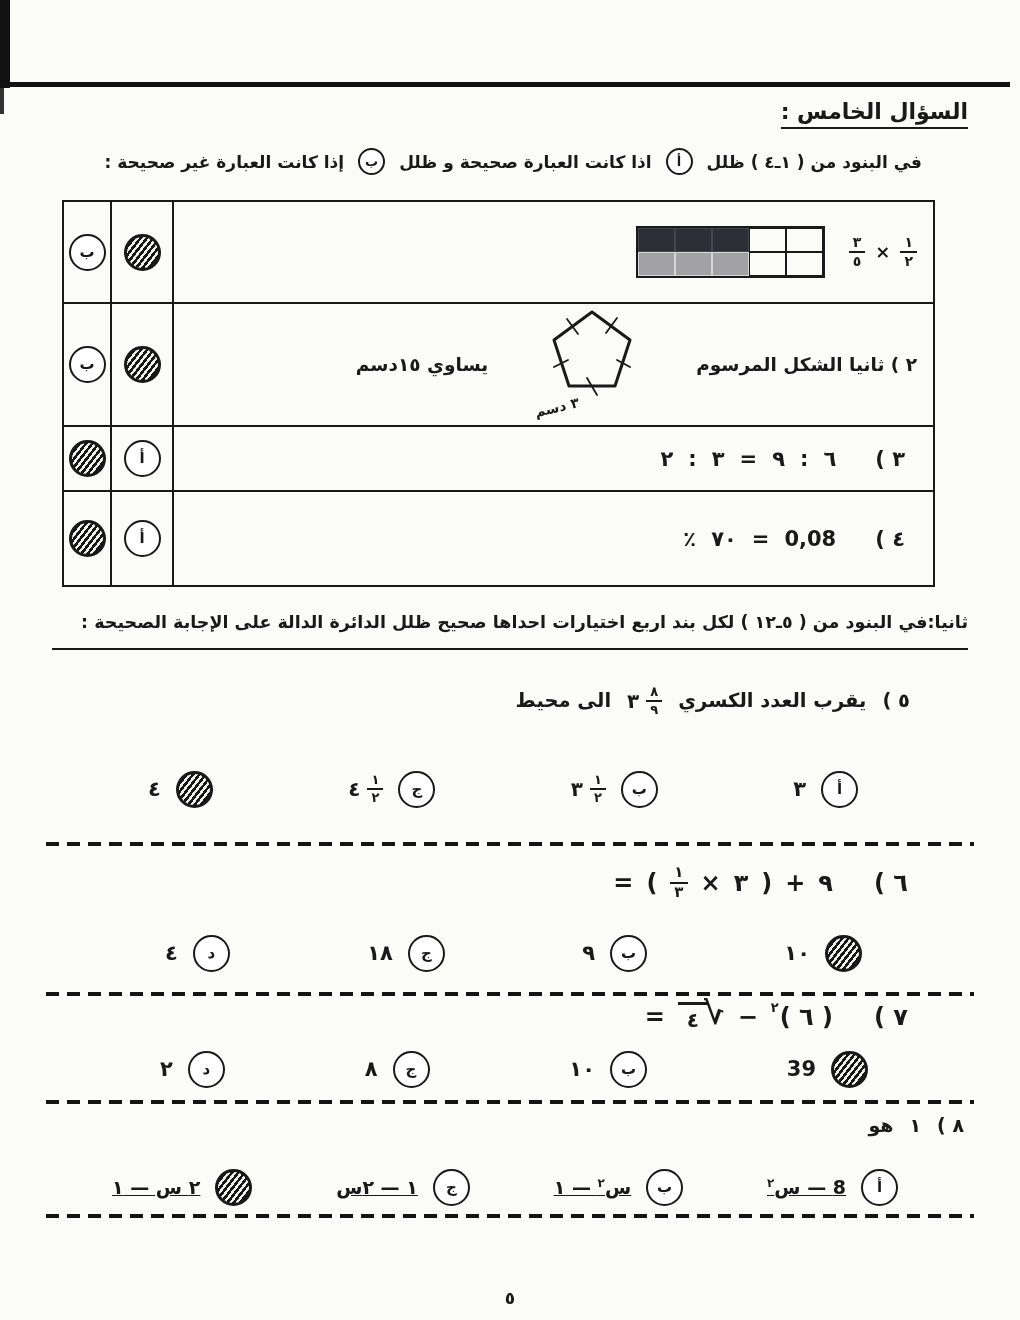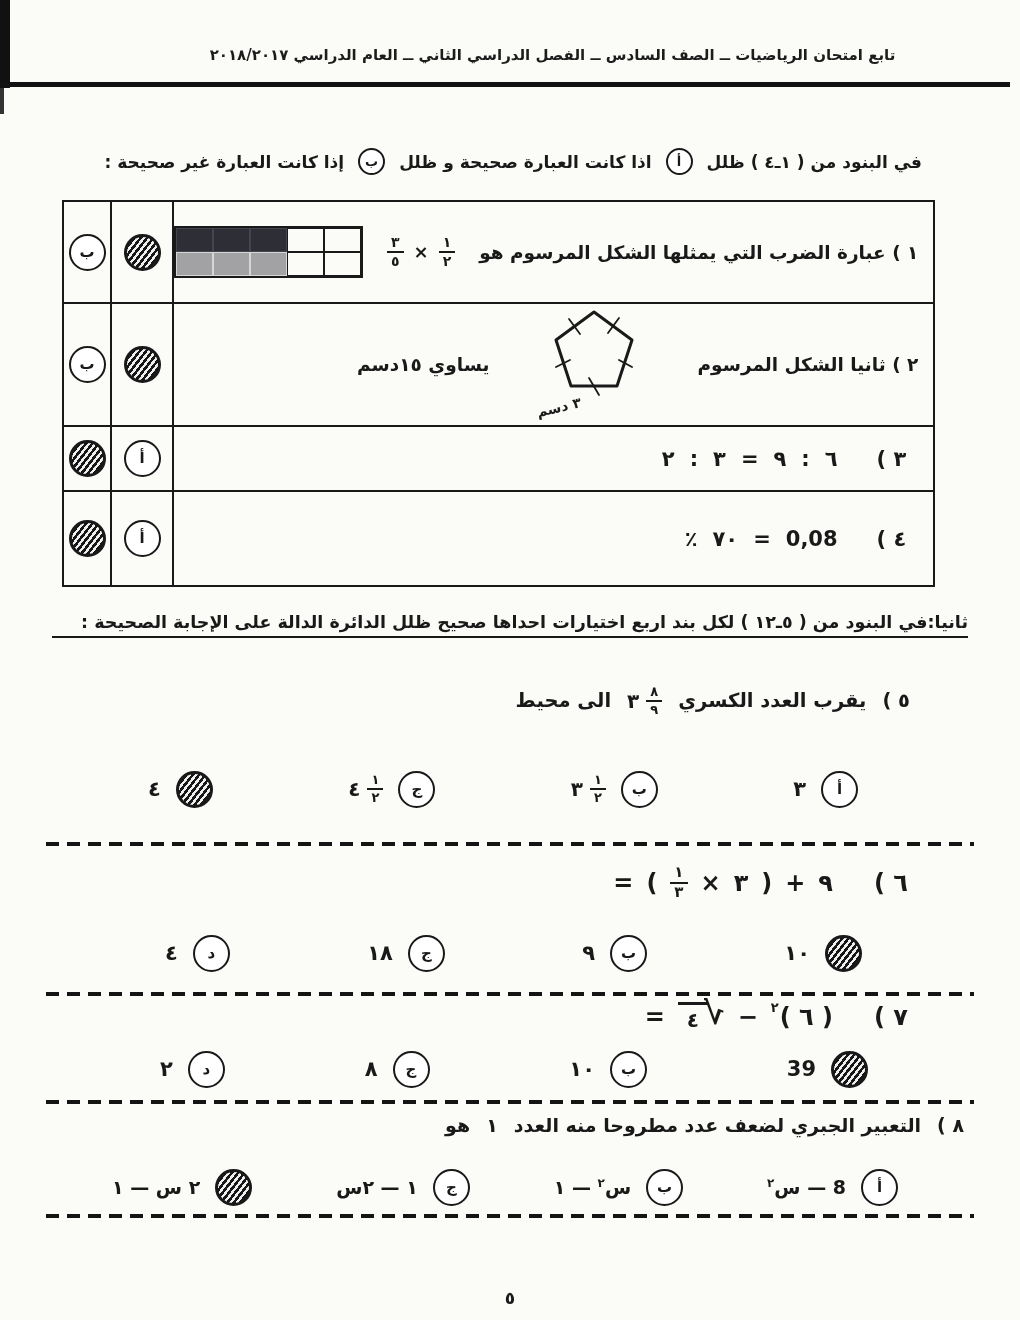--- a/index.html
+++ b/index.html
@@ -77,21 +77,21 @@
 
   .pent-wrap{position:relative;flex:none;width:148px;height:118px;margin-top:-4px;}
 
   .eqrow{display:flex;direction:ltr;align-items:center;width:100%;justify-content:flex-end;
          padding-right:28px;gap:15px;font-size:21px;}
   .eqrow .lbl{margin-left:24px;}
 
   
   .p2-intro{
     position:absolute;top:612px;right:52px;left:52px;direction:rtl;
-    font-size:17.5px;border-bottom:2.4px solid var(--ink);padding-bottom:4px;text-align:right;
+    font-size:17.5px;border-bottom:2.4px solid var(--ink);padding-bottom:16px;text-align:right;
     white-space:nowrap;
   }
   .qline{position:absolute;display:flex;direction:rtl;align-items:center;gap:16px;font-size:19.5px;}
   .mixed{display:inline-flex;direction:ltr;align-items:center;gap:7px;}
   .mixed .whole{font-size:20px;}
   .mixed .frac .num,.mixed .frac .den{font-size:13px;}
 
   .opt-row{position:absolute;display:flex;direction:rtl;justify-content:space-between;align-items:center;}
   .group{display:flex;direction:rtl;align-items:center;gap:15px;}
   .val{font-size:21px;}
@@ -105,36 +105,36 @@
   .bigeq .lbl{margin-left:28px;}
   .bigeq .frac .num,.bigeq .frac .den{font-size:15px;}
 
   .rad{display:inline-flex;direction:ltr;align-items:flex-start;}
   .rad .under{border-top:3px solid var(--ink);padding:3px 9px 0 9px;font-size:20px;}
   .rad .sign{transform:scaleX(-1);font-size:31px;line-height:.75;margin-left:-4px;}
 
   .pow{display:inline-flex;direction:ltr;align-items:center;}
   .pow .sup{font-size:13px;transform:translateY(-10px);margin-right:1px;}
 
-  .expr{direction:rtl;unicode-bidi:isolate;font-size:19px;white-space:nowrap;}
+  .expr{direction:rtl;unicode-bidi:isolate;font-size:19px;white-space:nowrap;text-decoration:underline;}
   .expr sup{font-size:12px;}
 
   .pageno{position:absolute;top:1288px;left:0;right:0;text-align:center;font-size:17px;}
 </style>
 </head>
 <body>
 
 <div class="page">
 
   <div class="corner-mark"></div>
   <div class="corner-mark2"></div>
 
-  <div class="header">تابع امتحان الرياضيات  ــ  الصف السادس ــ  الفصل الدراسي الثاني ــ  العام الدراسي ٢٠١٨/٢٠١٧</div>
   <div class="top-rule"></div>
 
+  <h1 class="title">السؤال الخامس :</h1>
 
   <div class="instruction">
     <span>في البنود من ( ١ـ٤ )  ظلل</span>
     <span class="bubble small">
         <span>أ</span>
       </span>
     <span>اذا كانت العبارة صحيحة  و ظلل</span>
     <span class="bubble small">
         <span>ب</span>
       </span>
@@ -146,21 +146,20 @@
     <div class="cell colsep">
       <span class="bubble">
           <span>ب</span>
         </span>
     </div>
     <div class="cell colsep">
       <span class="bubble shaded"></span>
     </div>
     <div class="cell q">
       <div class="qflex" style="gap:24px;">
-        <span class="qtext"><span class="ltr">( ١</span> <span>عبارة الضرب التي يمثلها الشكل المرسوم هو</span></span>
         <span class="mulexpr">
           <span class="frac">
               <span class="num">١</span>
               <span class="bar"></span>
               <span class="den">٢</span>
             </span>
           <span class="ltr">×</span>
           <span class="frac">
               <span class="num">٣</span>
               <span class="bar"></span>
@@ -388,21 +387,20 @@
           <span>د</span>
         </span>
       <span class="val">٢</span>
     </span>
   </div>
 
   <div class="dash" style="top:1100px;"></div>
 
   <div class="qline" style="top:1114px;right:56px;font-size:19px;">
     <span class="ltr">( ٨</span>
-    <span>التعبير الجبري لضعف عدد مطروحا منه العدد</span>
     <span>١</span>
     <span>هو</span>
   </div>
 
   <div class="opt-row" style="top:1162px;left:112px;right:122px;height:50px;">
     <span class="group">
       <span class="bubble">
           <span>أ</span>
         </span>
       <span class="expr"><span>8 — س</span><sup>٢</sup><span></span></span>

